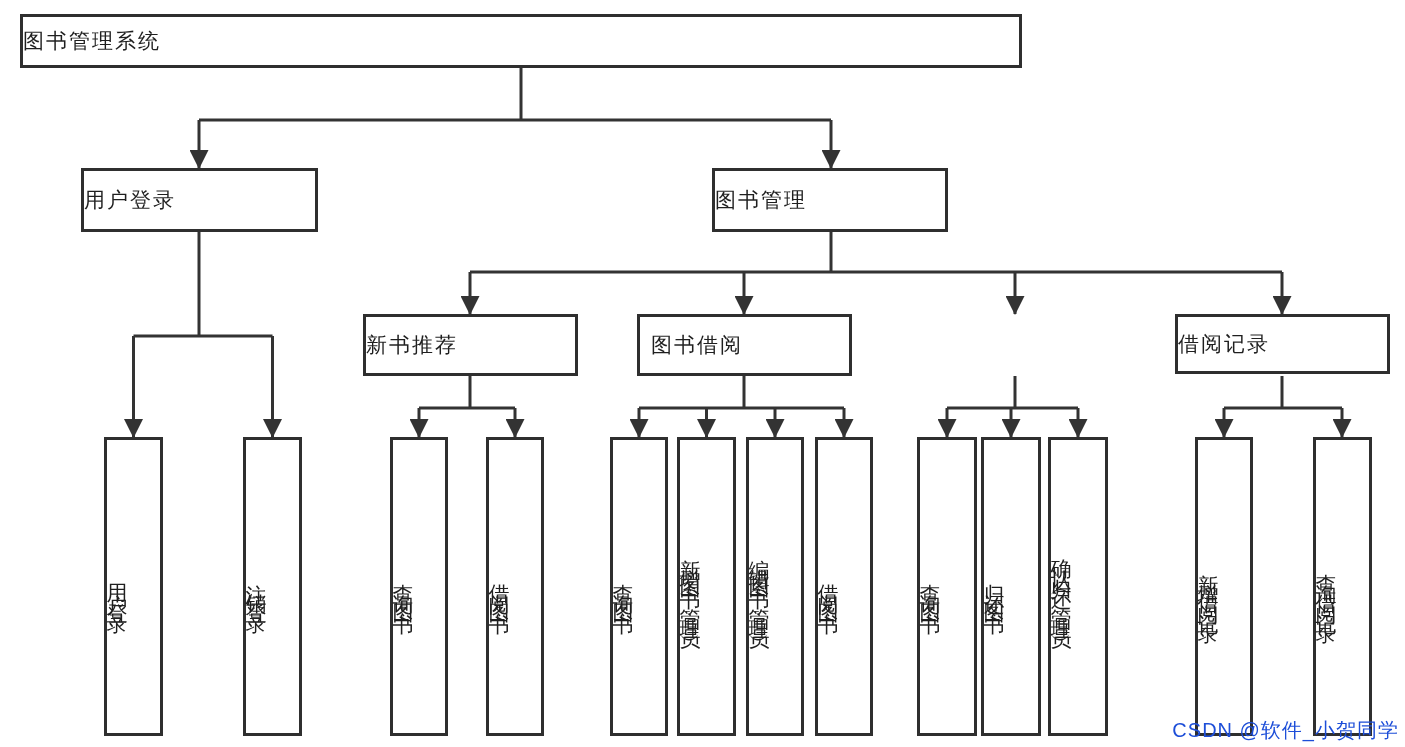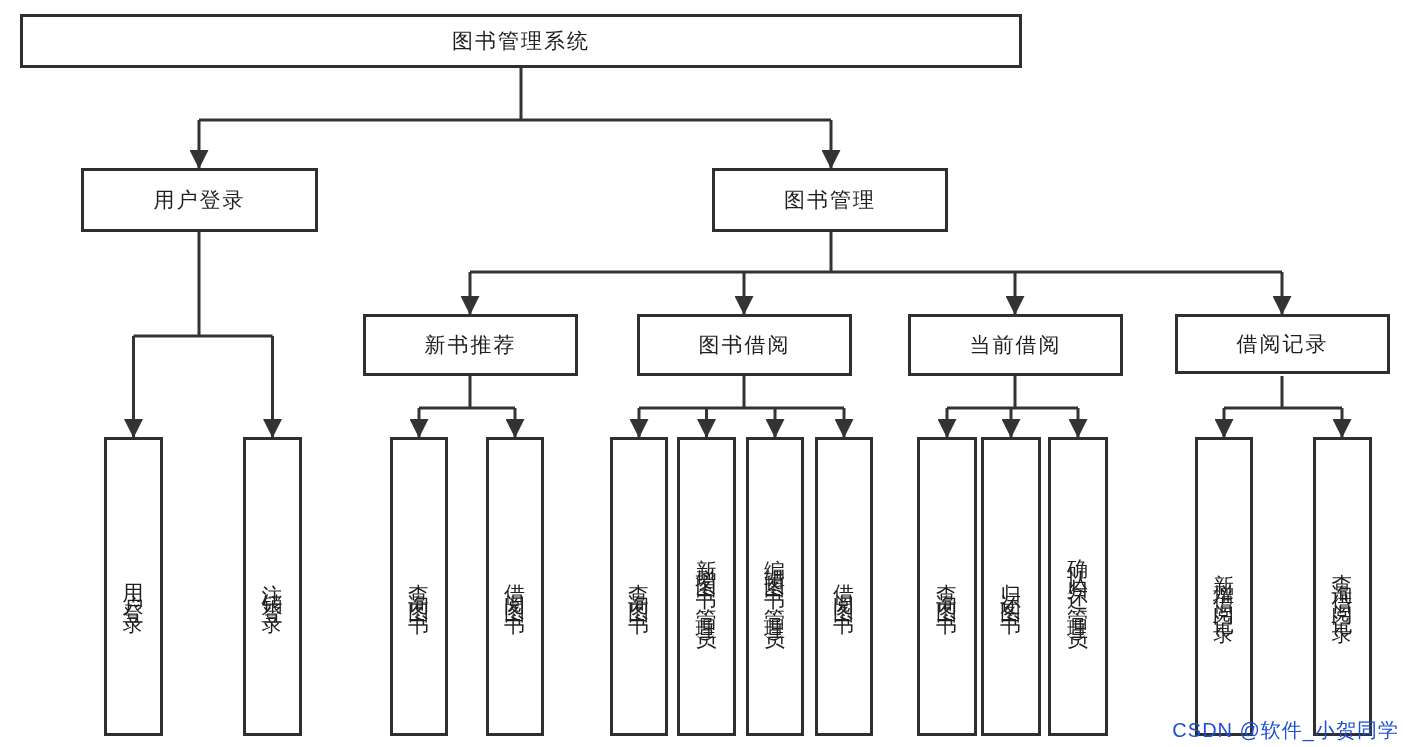--- a/index.html
+++ b/index.html
@@ -4,21 +4,21 @@
 <style>
   html,body{margin:0;padding:0;background:#ffffff;}
   .stage{
     position:relative;width:1405px;height:747px;background:#ffffff;
     font-family:"Liberation Sans","DejaVu Sans",sans-serif;overflow:hidden;
   }
   .wires{position:absolute;left:0;top:0;width:1405px;height:747px;}
   .ln{stroke:#333333;stroke-width:3;fill:none;}
   .node{
     position:absolute;box-sizing:border-box;background:#ffffff;
-    border:3px solid #2f2f2f;display:flex;align-items:center;justify-content:center;
+    border:3px solid #2f2f2f;display:flex;align-items:center;
     color:#1f1f1f;
   }
   .h{font-size:21px;letter-spacing:2px;white-space:nowrap;}
   .v span{
     writing-mode:vertical-rl;text-orientation:mixed;
     font-size:21px;letter-spacing:10px;line-height:1;
   }
   .watermark{
     position:absolute;right:6px;bottom:3px;
     font-size:20px;letter-spacing:1px;color:#1d4ed8;white-space:nowrap;
@@ -84,25 +84,22 @@
   <div class="node h" style="left:81px;top:168px;width:237px;height:64px;">
     <span>用户登录</span>
   </div>
   <div class="node h" style="left:712px;top:168px;width:236px;height:64px;">
     <span>图书管理</span>
   </div>
 
   <div class="node h" style="left:363px;top:314px;width:215px;height:62px;">
     <span>新书推荐</span>
   </div>
-  <div class="node h" style="left:637px;top:314px;width:215px;height:62px;">
+  <div class="node h" style="left:637px;top:314px;width:215px;height:62px;padding-left:11px;">
     <span>图书借阅</span>
-  </div>
-  <div class="node h" style="left:908px;top:314px;width:215px;height:62px;">
-    <span>当前借阅</span>
   </div>
   <div class="node h" style="left:1175px;top:314px;width:215px;height:60px;">
     <span>借阅记录</span>
   </div>
 
   <div class="node v" style="left:104px;top:437px;width:59px;height:299px;">
     <span>用户登录</span>
   </div>
   <div class="node v" style="left:243px;top:437px;width:59px;height:299px;">
     <span>注销登录</span>

